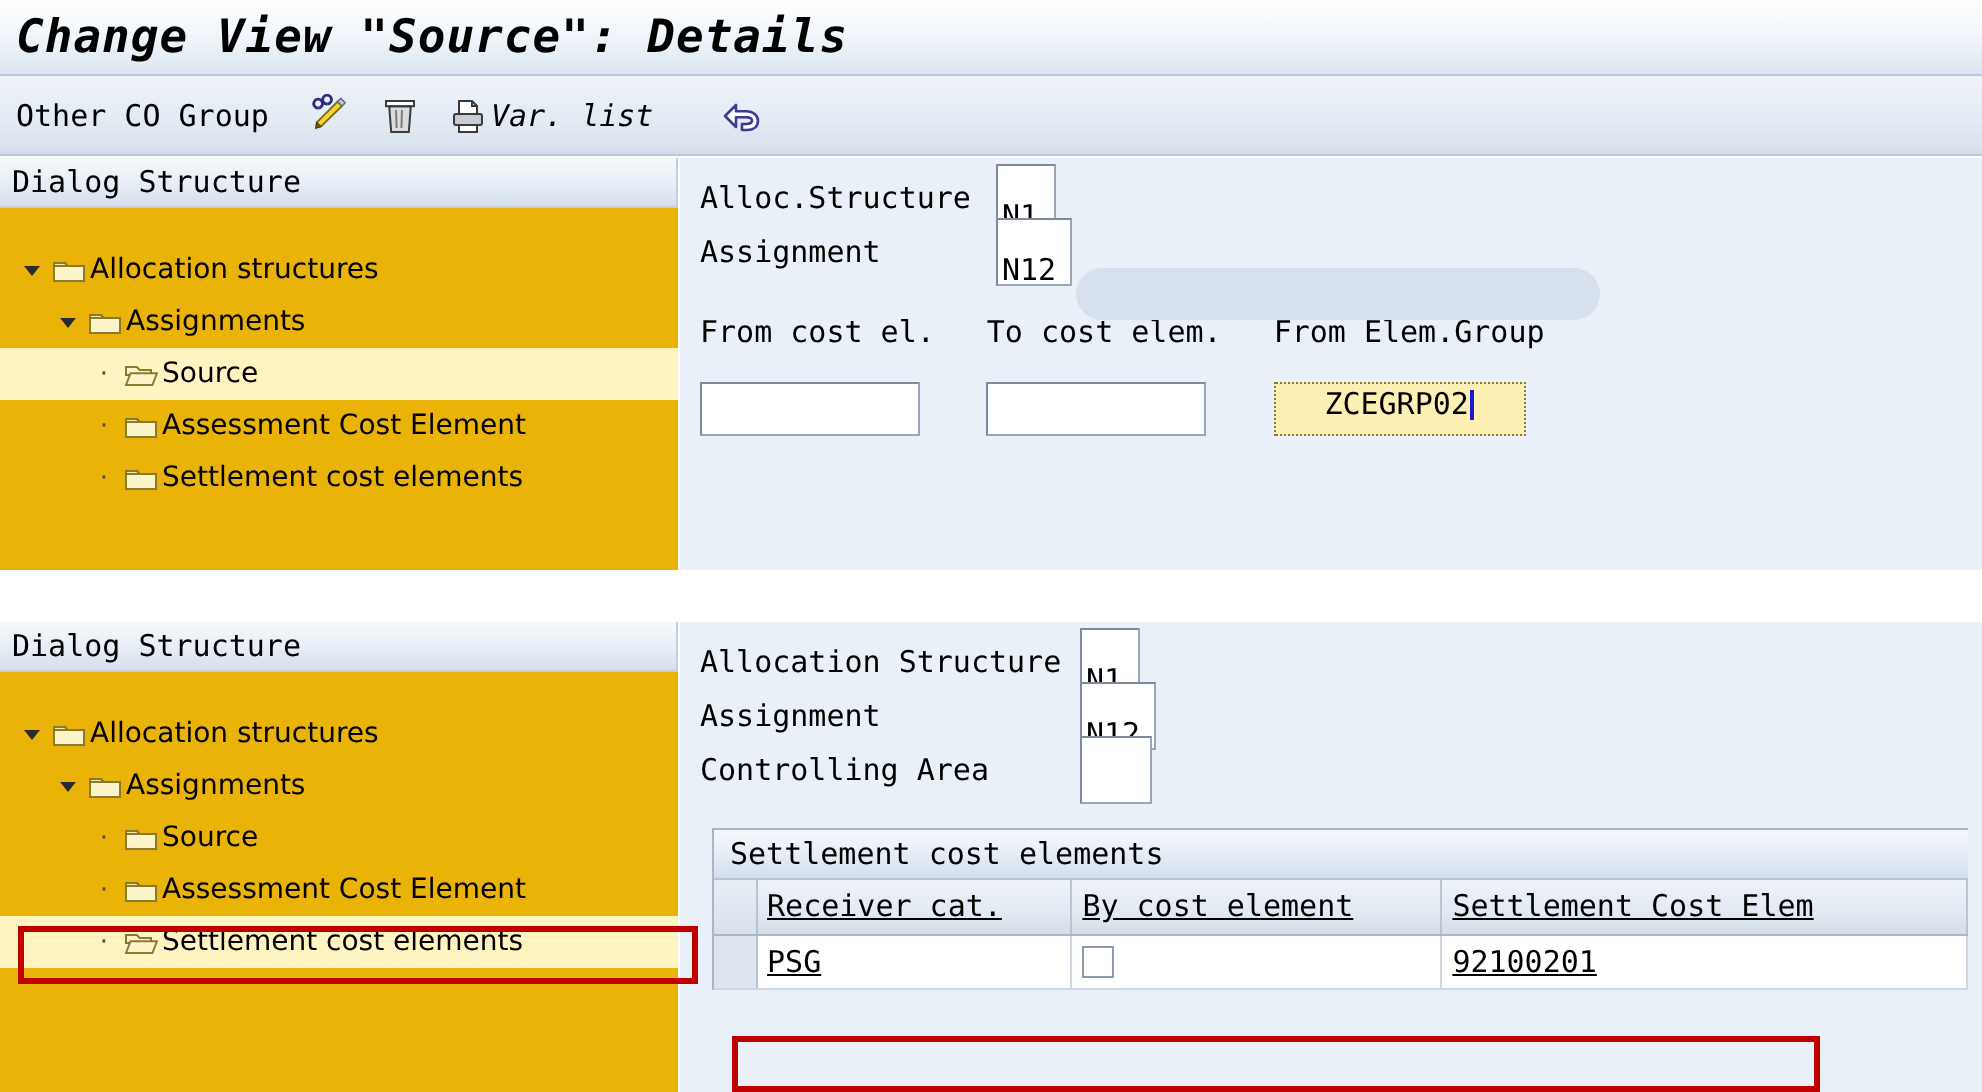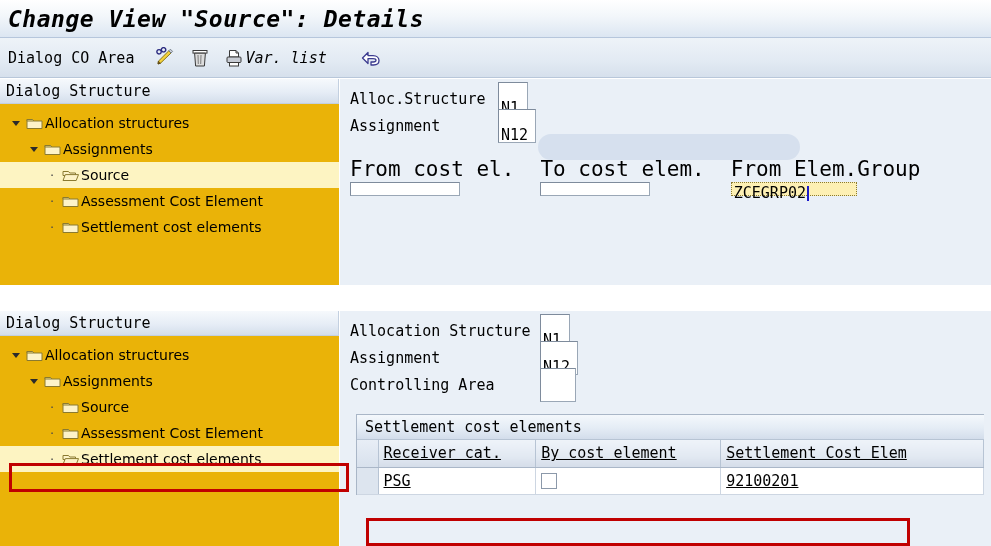--- a/index.html
+++ b/index.html
@@ -101,21 +101,21 @@
     border: 1px solid #c3d0e0;
     border-left: none;
     border-top: none;
     display: flex;
     align-items: center;
     padding-left: 6px;
     box-sizing: border-box;
     font-size: 15px;
     white-space: nowrap;
   }
-  .tree-body { padding-top: 6px; }
+  .tree-body { padding-top: 18px; }
   .tree-row {
     height: 26px;
     display: flex;
     align-items: center;
     white-space: nowrap;
     font-family: "DejaVu Sans", "Liberation Sans", sans-serif;
     font-size: 14px;
     box-sizing: border-box;
   }
   .tree-row.sel { background: #fdf4c2; }
@@ -188,35 +188,36 @@
   }
 
   
   .ce-group {
     display: flex;
     padding-left: 10px;
     margin-top: 18px;
   }
   .ce-field { margin-right: 26px; }
   .ce-label {
-    font-size: 21px;
-    white-space: nowrap;
-    margin-bottom: 1px;
+    font-size: 15px;
+    white-space: nowrap;
+    margin-bottom: 16px;
   }
   .ce-input {
     background: #ffffff;
     border: 1px solid #9aa7b6;
     border-top-color: #7e8b9c;
     border-left-color: #7e8b9c;
-    height: 14px;
+    height: 27px;
     line-height: 21px;
     font-family: "DejaVu Sans Mono", "Liberation Mono", monospace;
     font-size: 15px;
     padding: 0 2px;
     box-sizing: border-box;
+    text-align: center;
   }
   .ce-input.focused {
     background: #fdf0b4;
     border: 1px dotted #8a7a30;
     position: relative;
   }
   .caret {
     display: inline-block;
     width: 2px;
     height: 15px;
@@ -300,21 +301,21 @@
   }
 </style>
 </head>
 <body>
 
 <div class="titlebar">
   <span class="title">Change View "Source": Details</span>
 </div>
 
 <div class="toolbar">
-  <span class="tb-text">Dialog CO Area</span>
+  <span class="tb-text">Other CO Group</span>
 
   <span class="tb-btn">
     <span>
       <svg width="22" height="22" viewBox="0 0 22 22">
         <path d="M4 17 L6.5 16.2 L17 6 L14.8 3.8 L4.4 14.2 Z" fill="#f5d23c" stroke="#7a6a10" stroke-width="0.9"></path>
         <path d="M14.8 3.8 L17 6 L18.6 4.4 L16.4 2.2 Z" fill="#c9cdd6" stroke="#66707e" stroke-width="0.8"></path>
         <path d="M4 17 L4.4 14.2 L6.5 16.2 Z" fill="#7a5a20" stroke="#4a3a10" stroke-width="0.6"></path>
         <path d="M5 7 a2.2 2.2 0 1 1 0.1 0" fill="none" stroke="#2c2c80" stroke-width="1.4"></path>
         <path d="M9.5 5 a2.2 2.2 0 1 1 0.1 0" fill="none" stroke="#2c2c80" stroke-width="1.4"></path>
       </svg>

